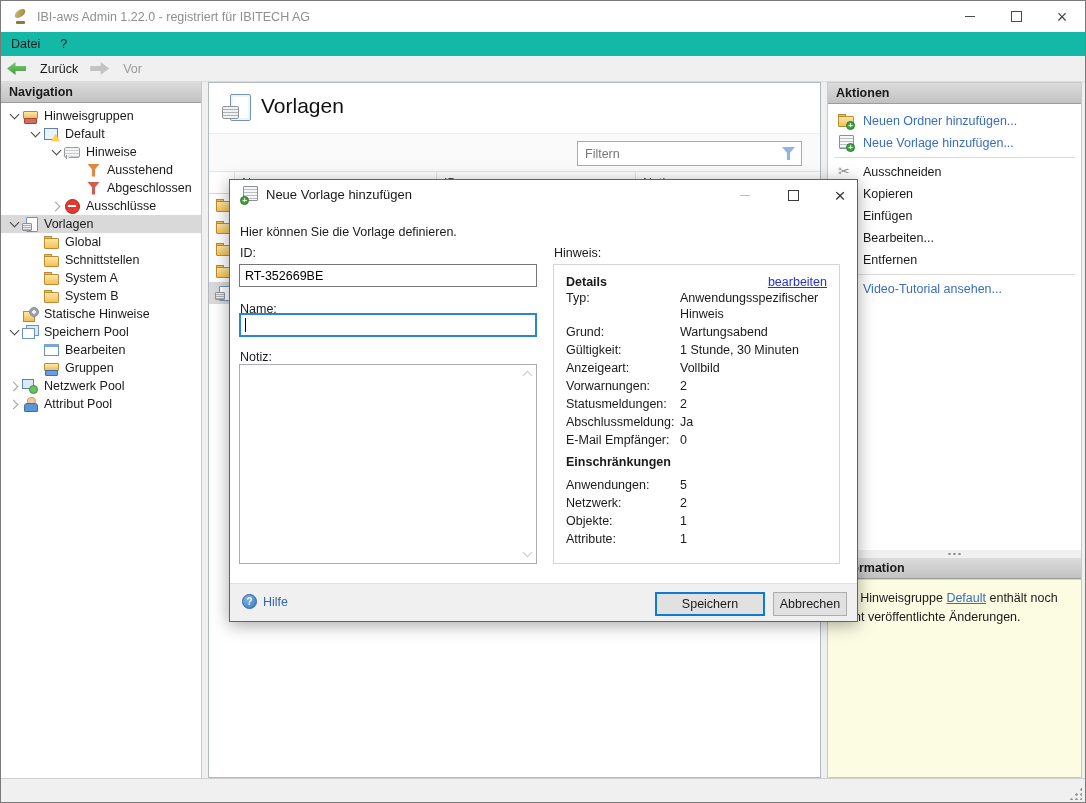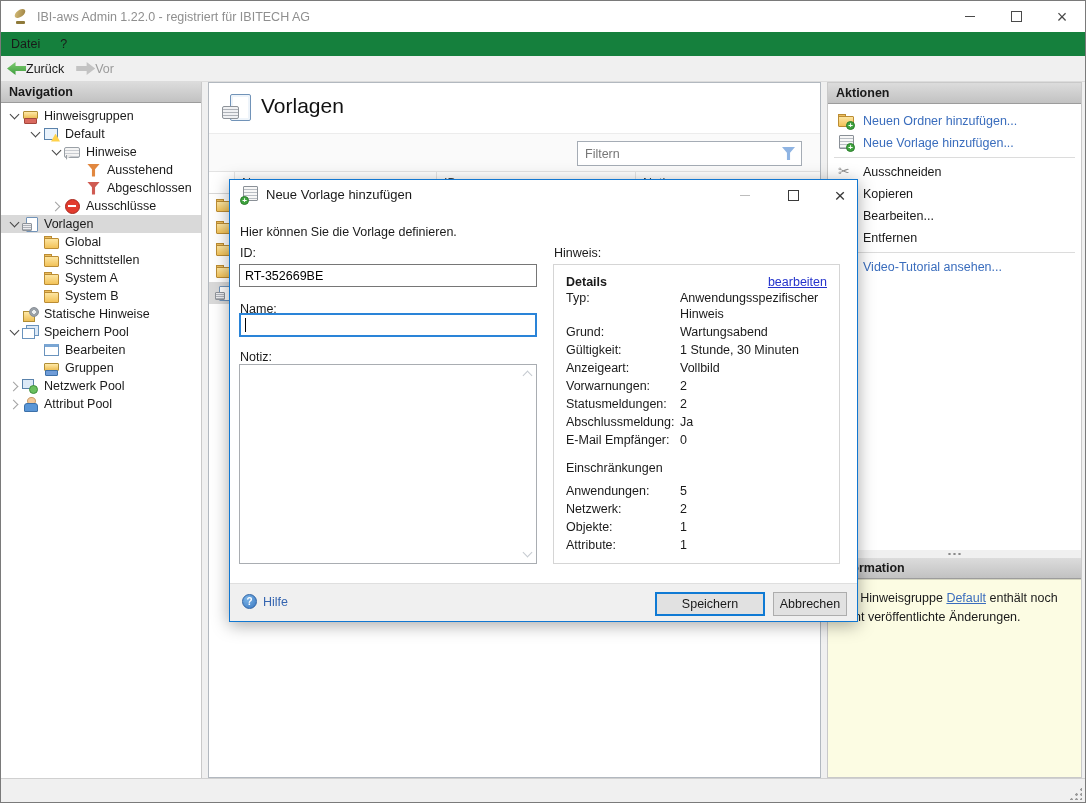--- a/index.html
+++ b/index.html
@@ -12,24 +12,24 @@
   .app-icon::before{content:'';position:absolute;left:2px;top:2px;width:12px;height:7px;background:linear-gradient(135deg,#d8c07c,#9a7e3e);border-radius:50%;transform:rotate(-35deg)}
   .app-icon::after{content:'';position:absolute;left:4px;bottom:1px;width:9px;height:3px;background:#8f7a3a;border-radius:1px}
   .title-text{margin-left:8px;color:#8f8f8f;font-size:12.5px}
   .win-controls{position:absolute;right:0;top:0;height:31px;display:flex}
   .wc{width:46px;height:31px;display:flex;align-items:center;justify-content:center}
   .wc-min::before{content:'';width:10px;height:1px;background:#4a4a4a}
   .wc-max::before{content:'';width:9px;height:9px;border:1px solid #4a4a4a}
   .wc-close::before{content:'\00D7';font-size:18px;color:#4a4a4a;line-height:1}
 
   
-  .menubar{position:absolute;left:0;top:31px;right:0;height:24px;background:#15803d;display:flex;align-items:center}
+  .menubar{position:absolute;left:0;top:31px;right:0;height:24px;background:#14b8a6;display:flex;align-items:center}
   .menu-item{padding:0 10px;height:100%;display:flex;align-items:center}
   .toolbar{position:absolute;left:0;top:55px;right:0;height:26px;background:#f0f0f0;display:flex;align-items:center;border-bottom:1px solid #dcdcdc}
-  .tb-btn{display:flex;align-items:center;gap:0;padding:0 6px;height:100%}
+  .tb-btn{display:flex;align-items:center;gap:14px;padding:0 6px;height:100%}
   .arrow-back{width:19px;height:13px;background:linear-gradient(#7ecb6f,#3f9e3f);clip-path:polygon(0 50%,45% 0,45% 30%,100% 30%,100% 70%,45% 70%,45% 100%)}
   .arrow-fwd{width:19px;height:13px;background:#c3c3c3;clip-path:polygon(100% 50%,55% 0,55% 30%,0 30%,0 70%,55% 70%,55% 100%)}
   .tb-disabled{color:#9b9b9b}
 
   
   .panel-header{height:21px;background:linear-gradient(#dcdcdc,#c2c2c2);border-bottom:1px solid #9c9c9c;font-weight:bold;line-height:20px;padding-left:8px}
 
   
   .nav-panel{position:absolute;left:0;top:81px;width:201px;height:696px;background:#fff;border-right:1px solid #c9c9c9}
   .tree{padding-top:4px}
@@ -143,21 +143,21 @@
   .sb-up{top:2px}.sb-down{bottom:2px}
   .sb-up::before{content:'';width:6px;height:6px;border-left:1.6px solid #c5cad0;border-top:1.6px solid #c5cad0;transform:rotate(45deg);margin-top:3px}
   .sb-down::before{content:'';width:6px;height:6px;border-right:1.6px solid #c5cad0;border-bottom:1.6px solid #c5cad0;transform:rotate(45deg);margin-top:-3px}
   .details-box{position:absolute;left:323px;top:84px;width:287px;height:300px;border:1px solid #d5d5d5;padding:10px 12px 6px 12px;overflow:hidden}
   .db-head{display:flex;align-items:flex-end;margin-bottom:1px}
   .db-heading{font-weight:bold}
   .db-edit{margin-left:auto;color:#2433cc;text-decoration:underline}
   .drow{display:flex;margin-bottom:2px;line-height:16px}
   .drow .dl{width:114px;flex:0 0 114px}
   .drow .dv{flex:1}
-  .db-heading2{font-weight:normal;margin:13px 0 8px 0}
+  .db-heading2{font-weight:bold;margin:7px 0 8px 0}
   .dlg-footer{position:absolute;left:0;right:0;bottom:0;height:38px;background:#f0f0f0;border-top:1px solid #dfdfdf}
   .help-link{position:absolute;left:12px;top:10px;display:flex;align-items:center;gap:6px;color:#3565b0}
   .help-icon{width:15px;height:15px;border-radius:50%;background:radial-gradient(circle at 35% 30%,#7db6e8,#3a77c0);border:1px solid #2f64a5;color:#fff;font:bold 10px/14px "Liberation Sans",sans-serif;text-align:center}
   .btn{position:absolute;top:8px;height:24px;display:flex;align-items:center;justify-content:center;font:inherit;background:#e1e1e1;cursor:default}
   .btn-save{left:425px;width:110px;border:2px solid #0f7ad4}
   .btn-cancel{left:543px;width:74px;border:1px solid #adadad}
 </style>
 </head>
 <body>
 
@@ -339,20 +339,24 @@
       <div class="a-sep"></div>
       <div class="action-item">
           <span class="ai a-scissors"></span>
           <span class="lbl">Ausschneiden</span>
         </div>
       <div class="action-item">
           <span class="ai a-copy"></span>
           <span class="lbl">Kopieren</span>
         </div>
       <div class="action-item">
+          <span class="ai a-paste"></span>
+          <span class="lbl">Einfügen</span>
+        </div>
+      <div class="action-item">
           <span class="ai a-edit"></span>
           <span class="lbl">Bearbeiten...</span>
         </div>
       <div class="action-item">
           <span class="ai a-delete"></span>
           <span class="lbl">Entfernen</span>
         </div>
       <div class="a-sep"></div>
       <div class="action-item a-link">
           <span class="ai"></span>

